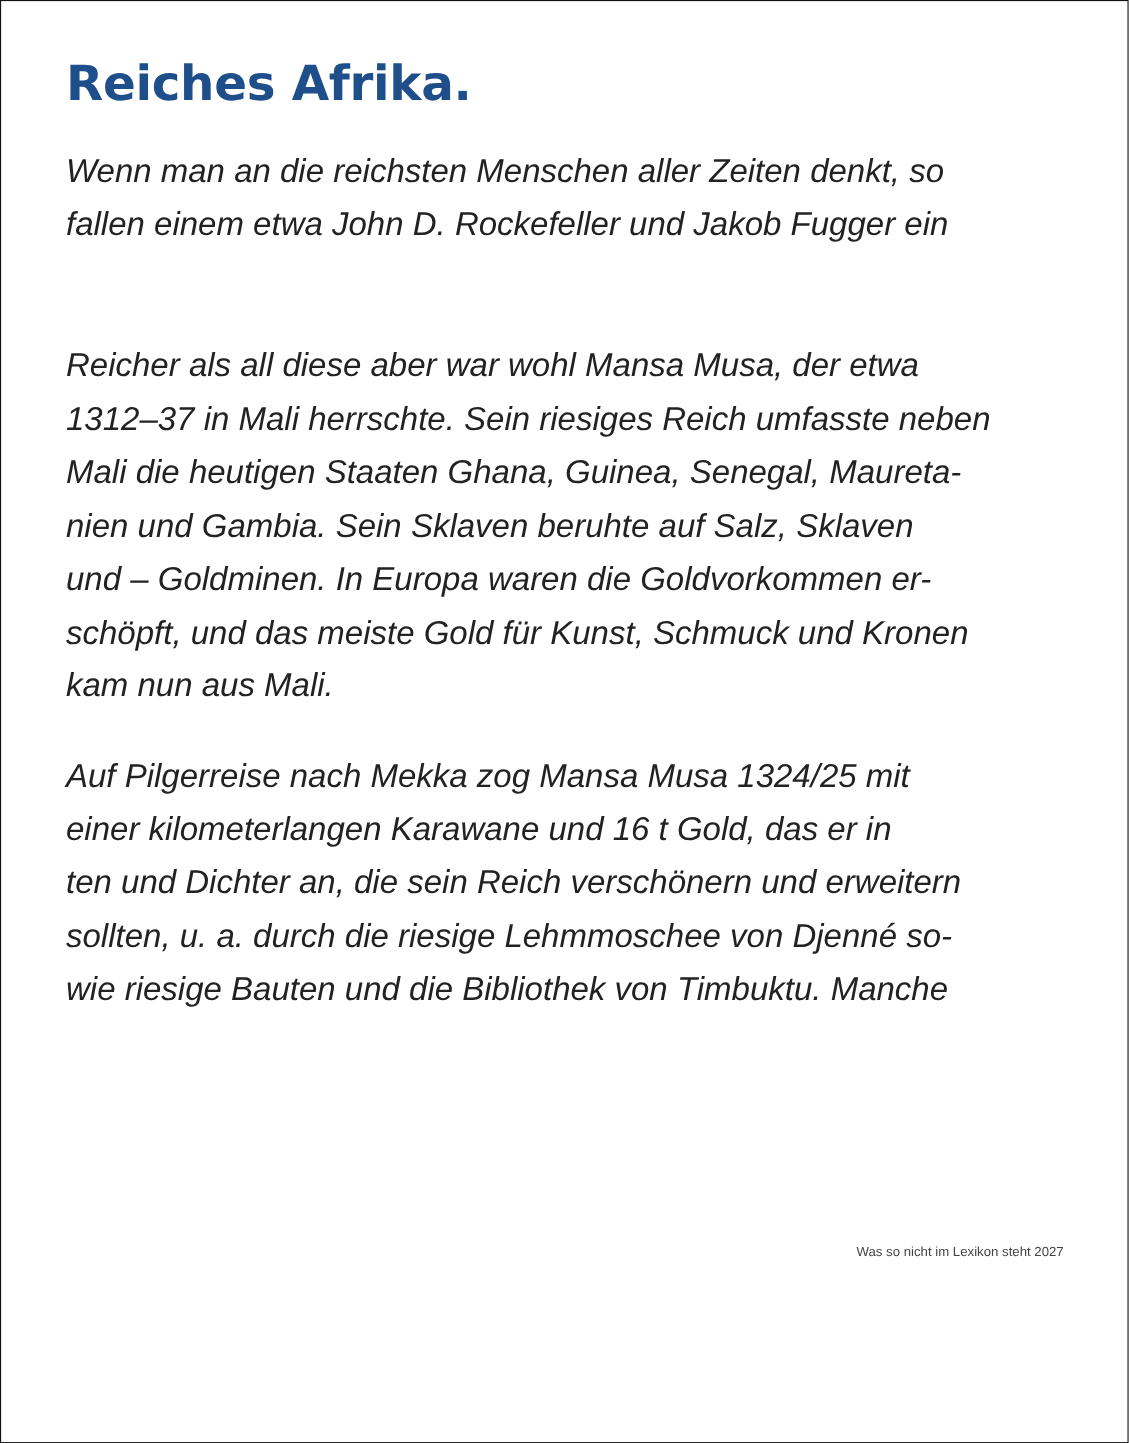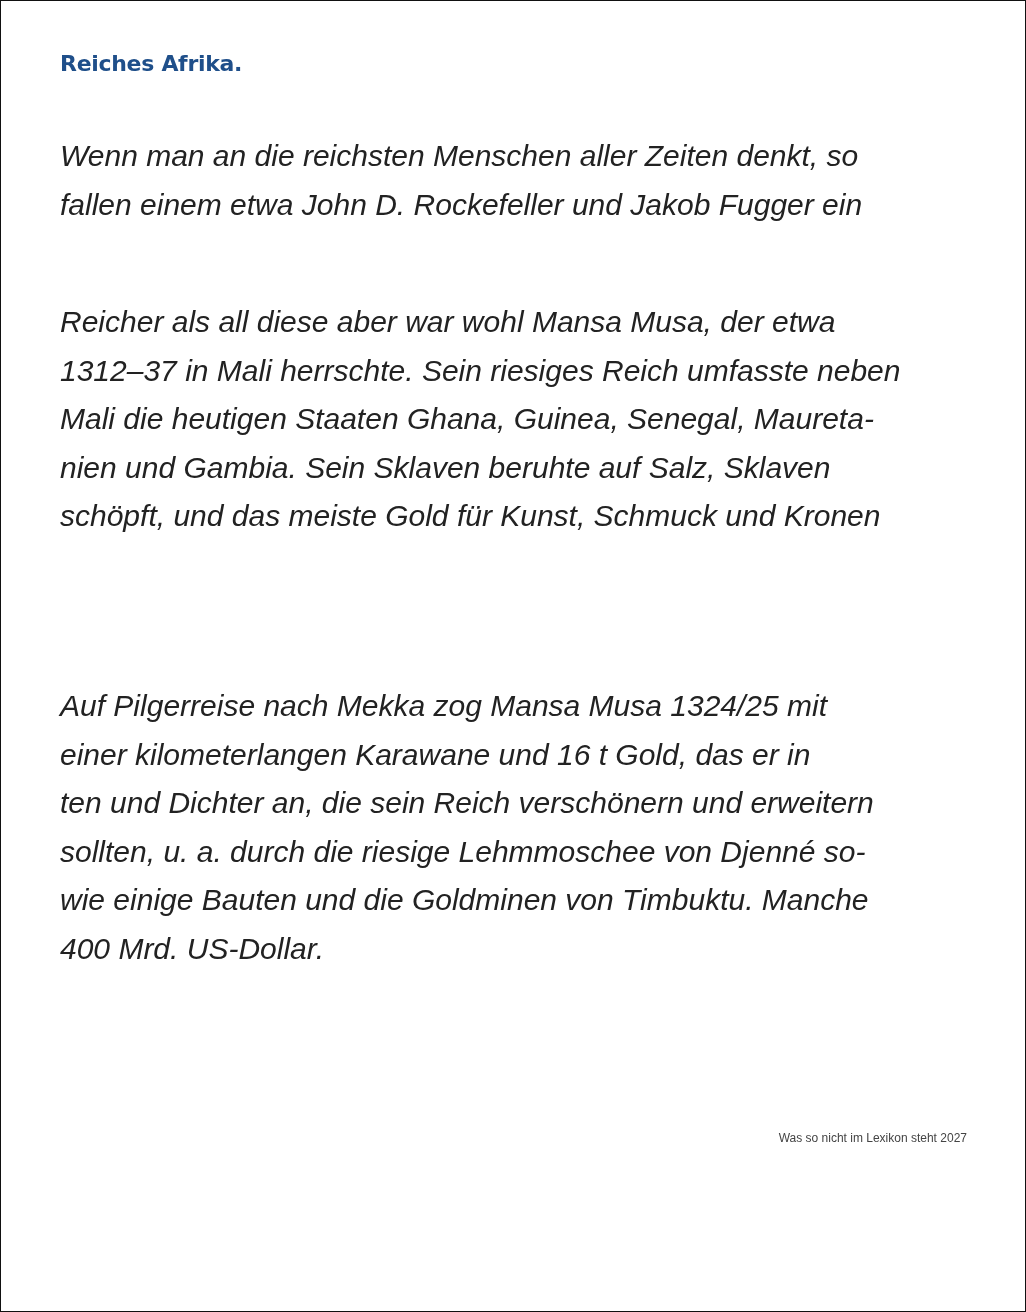--- a/index.html
+++ b/index.html
@@ -7,37 +7,37 @@
     .page {
       position: absolute; left: 0; top: 0;
       width: 1024px; height: 1310px;
       border: 1px solid #111;
       background: #fff;
     }
     .title {
       position: absolute; left: 59px; top: 50px;
       font-family: "DejaVu Sans", sans-serif;
       font-weight: bold;
-      font-size: 22px;
+      font-size: 44px;
       letter-spacing: -0.3px;
       color: #1f4f8a;
       margin: 0;
       white-space: nowrap;
     }
     .para {
       position: absolute; left: 59px;
       font-family: "Liberation Sans", sans-serif;
       font-size: 30px;
       color: #222222;
       line-height: 48.5px;
       margin: 0;
     }
     .para .line { display: block; white-space: nowrap; font-style: italic; }
     .p1 { top: 131px; }
-    .p2 { top: 297px; }
+    .p2 { top: 308px; }
     .p3 { top: 681px; }
     .footer {
       position: absolute; right: 58px; top: 1130px;
       font-family: "Liberation Sans", sans-serif;
       font-size: 12px;
       color: #444444;
       white-space: nowrap;
     }
   </style>
 </head>
@@ -49,26 +49,27 @@
   <p class="para p1">
     <span class="line">Wenn man an die reichsten Menschen aller Zeiten denkt, so</span>
     <span class="line">fallen einem etwa John D. Rockefeller und Jakob Fugger ein</span>
   </p>
 
   <p class="para p2">
     <span class="line">Reicher als all diese aber war wohl Mansa Musa, der etwa</span>
     <span class="line">1312–37 in Mali herrschte. Sein riesiges Reich umfasste neben</span>
     <span class="line">Mali die heutigen Staaten Ghana, Guinea, Senegal, Maureta-</span>
     <span class="line">nien und Gambia. Sein Sklaven beruhte auf Salz, Sklaven</span>
+    <span class="line">und – Goldminen. In Europa waren die Goldvorkommen er-</span>
     <span class="line">schöpft, und das meiste Gold für Kunst, Schmuck und Kronen</span>
+    <span class="line">kam nun aus Mali.</span>
   </p>
 
   <p class="para p3">
     <span class="line">Auf Pilgerreise nach Mekka zog Mansa Musa 1324/25 mit</span>
     <span class="line">einer kilometerlangen Karawane und 16 t Gold, das er in</span>
     <span class="line">ten und Dichter an, die sein Reich verschönern und erweitern</span>
     <span class="line">sollten, u. a. durch die riesige Lehmmoschee von Djenné so-</span>
-    <span class="line">wie einige Bauten und die Goldminen von Timbuktu. Manche</span>
-    <span class="line">400 Mrd. US-Dollar.</span>
+    <span class="line">wie riesige Bauten und die Bibliothek von Timbuktu. Manche</span>
   </p>
 
   <div class="footer">Was so nicht im Lexikon steht 2027</div>
 </div>
 
 </body></html>

